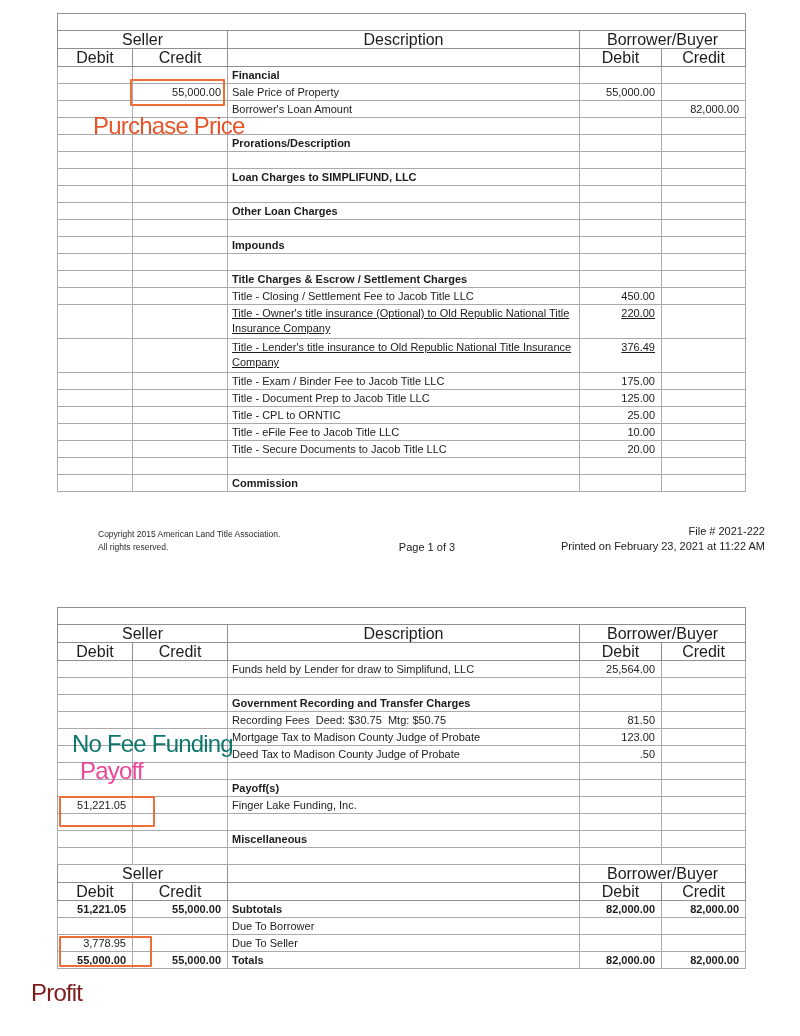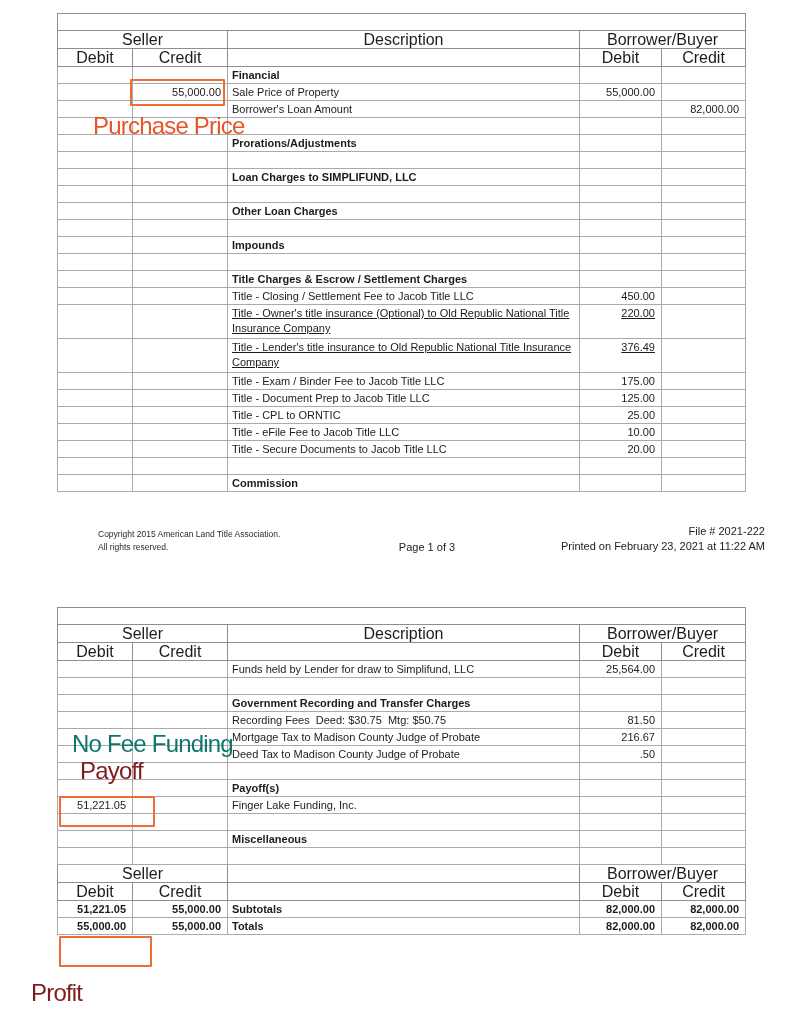--- a/index.html
+++ b/index.html
@@ -107,21 +107,21 @@
       <tr>
         <td class="num"></td>
         <td class="num"></td>
         <td class="desc"></td>
         <td class="num"></td>
         <td class="num"></td>
       </tr>
       <tr class="bold">
         <td class="num"></td>
         <td class="num"></td>
-        <td class="desc">Prorations/Adjustments</td>
+        <td class="desc">Prorations/Description</td>
         <td class="num"></td>
         <td class="num"></td>
       </tr>
       <tr>
         <td class="num"></td>
         <td class="num"></td>
         <td class="desc"></td>
         <td class="num"></td>
         <td class="num"></td>
       </tr>
@@ -308,21 +308,21 @@
         <td class="num"></td>
         <td class="num"></td>
         <td class="desc">Recording Fees&nbsp; Deed: $30.75&nbsp; Mtg: $50.75</td>
         <td class="num">81.50</td>
         <td class="num"></td>
       </tr>
       <tr>
         <td class="num"></td>
         <td class="num"></td>
         <td class="desc">Mortgage Tax to Madison County Judge of Probate</td>
-        <td class="num">216.67</td>
+        <td class="num">123.00</td>
         <td class="num"></td>
       </tr>
       <tr>
         <td class="num"></td>
         <td class="num"></td>
         <td class="desc">Deed Tax to Madison County Judge of Probate</td>
         <td class="num">.50</td>
         <td class="num"></td>
       </tr>
       <tr>
@@ -383,30 +383,44 @@
     </tr>
   </tbody>
   <tbody>
       <tr class="total">
         <td class="num">51,221.05</td>
         <td class="num">55,000.00</td>
         <td class="desc">Subtotals</td>
         <td class="num">82,000.00</td>
         <td class="num">82,000.00</td>
       </tr>
+      <tr>
+        <td class="num"></td>
+        <td class="num"></td>
+        <td class="desc">Due To Borrower</td>
+        <td class="num"></td>
+        <td class="num"></td>
+      </tr>
+      <tr>
+        <td class="num">3,778.95</td>
+        <td class="num"></td>
+        <td class="desc">Due To Seller</td>
+        <td class="num"></td>
+        <td class="num"></td>
+      </tr>
       <tr class="total">
         <td class="num">55,000.00</td>
         <td class="num">55,000.00</td>
         <td class="desc">Totals</td>
         <td class="num">82,000.00</td>
         <td class="num">82,000.00</td>
       </tr>
     </tbody>
 </table>
 
 <div class="ann" style="left: 65px; top: 114px; color: rgb(232, 85, 42); margin-left: 28px;">Purchase Price</div>
 <div class="ann" style="left: 28px; top: 732px; color: #0f766e; margin-left: 44px;">No Fee Funding</div>
-<div class="ann" style="left: 80px; top: 759px; color: #7f1d1d;">Payoff</div>
+<div class="ann" style="left: 80px; top: 759px; color: #ec4899;">Payoff</div>
 <div class="ann" style="left: 31px; top: 981px; color: #7f1d1d; text-align: right;">Profit</div>
 
 <div class="hl-box" style="left: 130px; top: 79px; width: 95px; height: 27px; border-color: rgb(237, 110, 56);"></div>
 <div class="hl-box" style="left: 59px; top: 796px; width: 96px; height: 31px; border-color: rgb(237, 110, 56);"></div>
 <div class="hl-box" style="left: 59px; top: 936px; width: 93px; height: 31px; border-color: rgb(237, 110, 56);"></div>
 
 </body></html>

